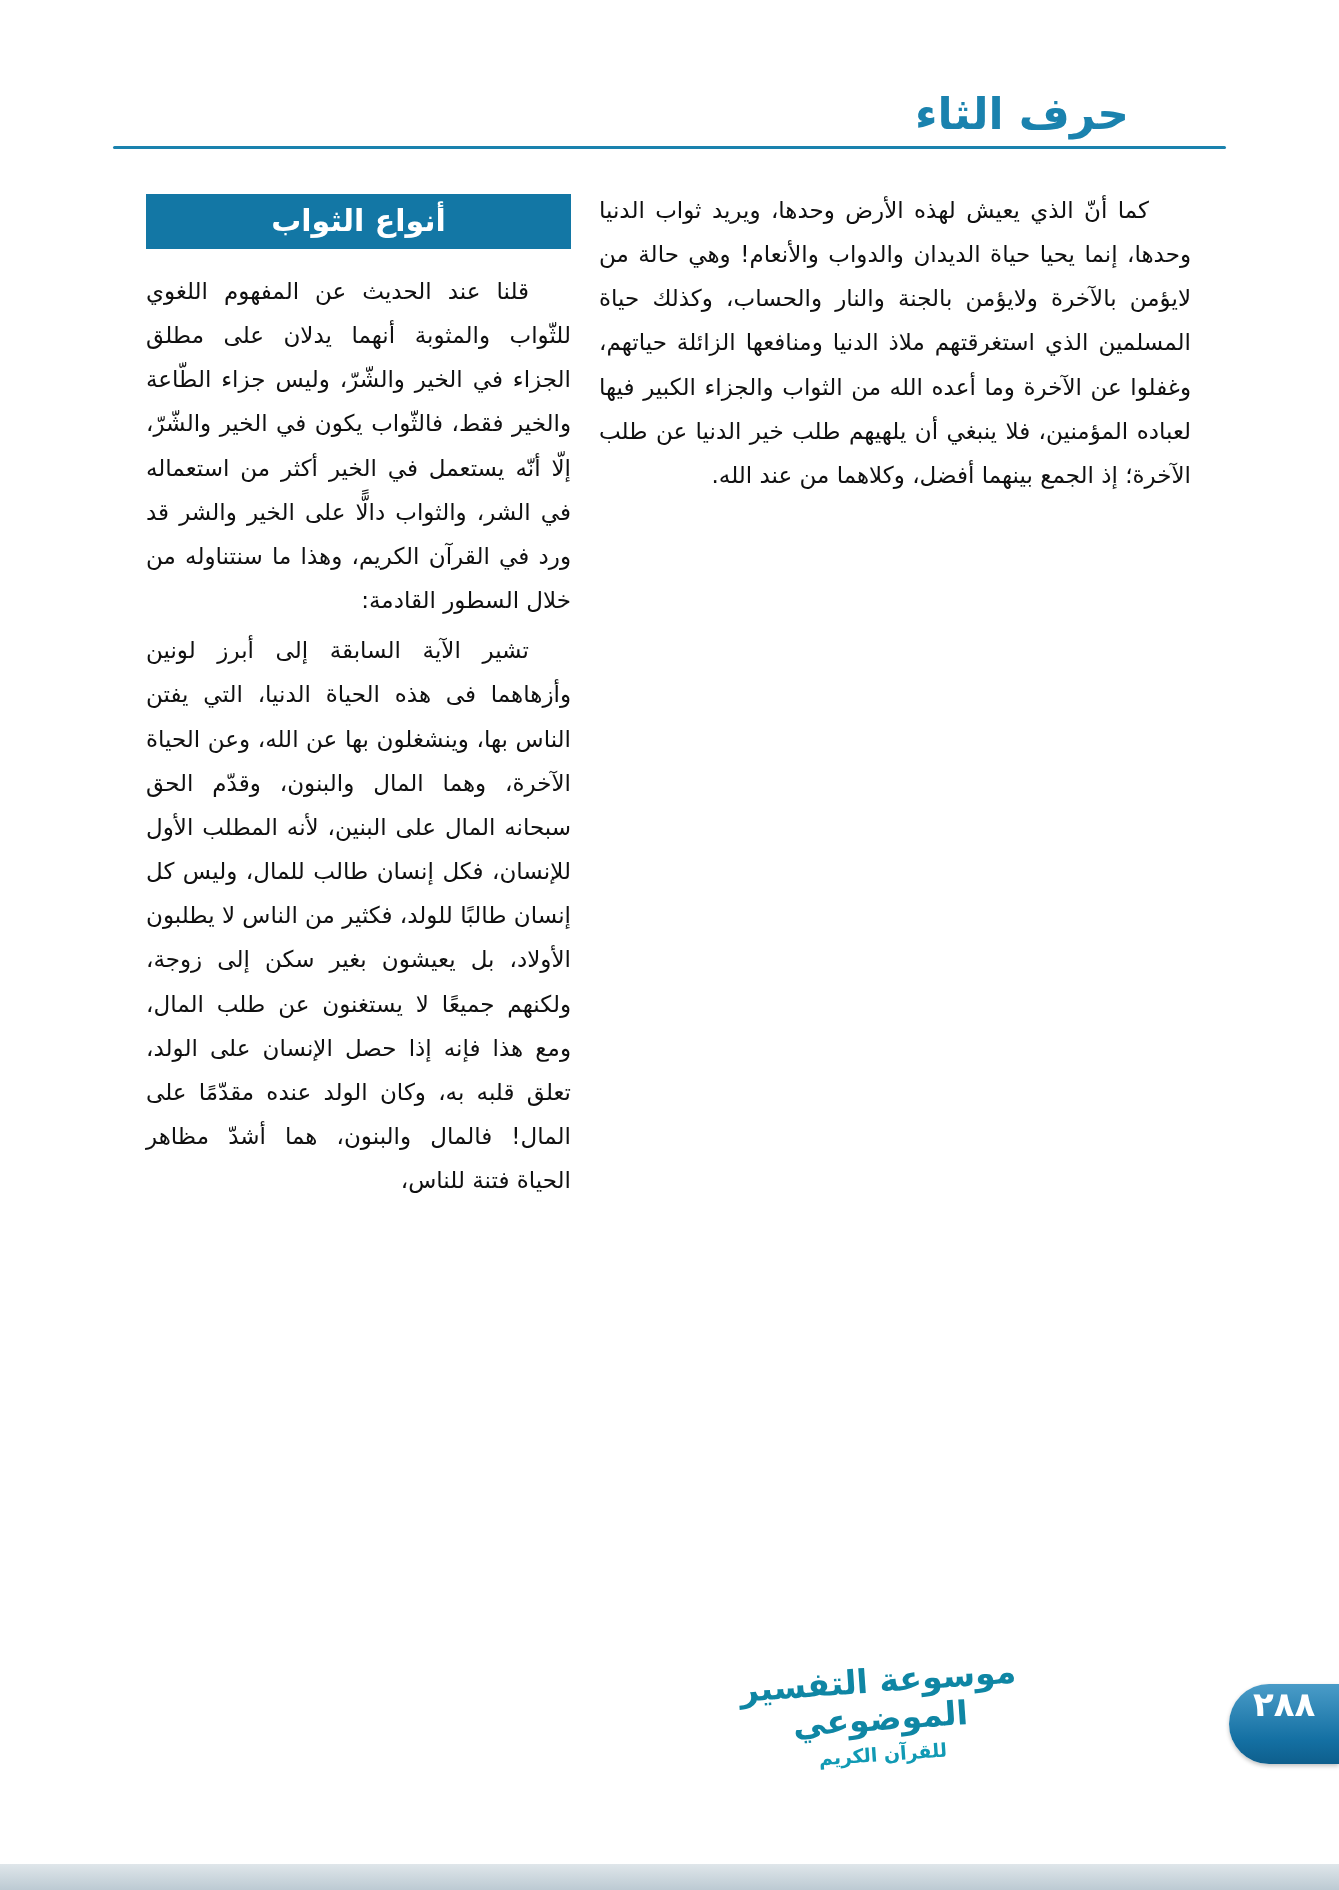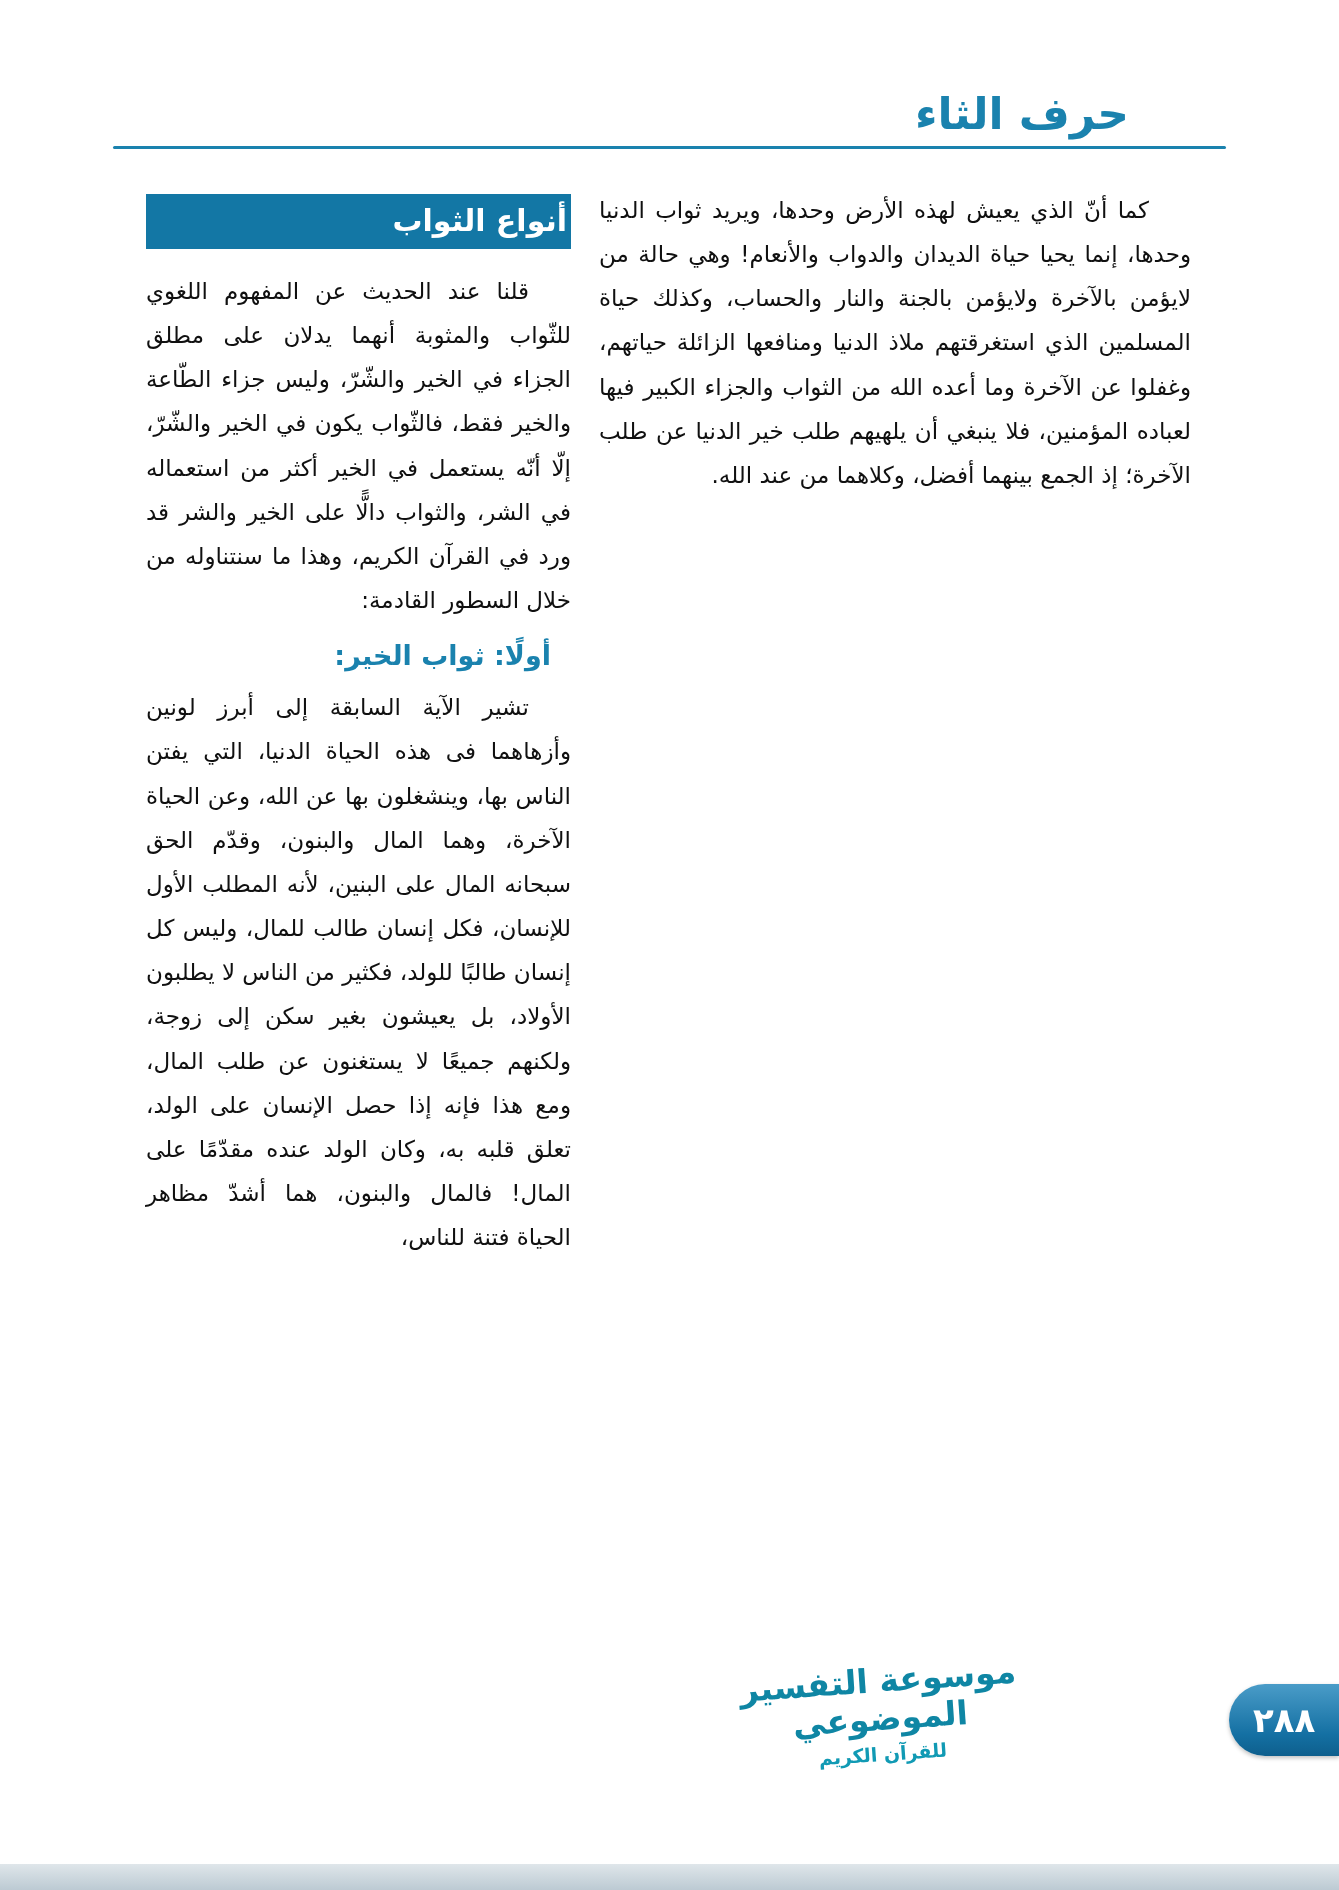--- a/index.html
+++ b/index.html
@@ -34,21 +34,21 @@
   p { margin:0 0 6px 0; }
   .body-text {
     font-size:23px; line-height:1.92;
     text-align:justify; text-justify:inter-word;
     color:#101010;
   }
   .indent { text-indent:42px; }
   
   .box-title {
     background:#1377a5; color:#ffffff;
-    font-size:30px; font-weight:bold;
+    text-align:center; font-size:30px; font-weight:bold;
     padding:9px 4px 11px 4px;
     margin:6px 0 20px 0;
   }
   .subheading {
     color:#1a82ae; font-size:27px; font-weight:bold;
     margin:18px 0 14px 0; text-indent:20px;
   }
   .verse-para { margin-bottom:10px; }
   .verse { color:#1a82ae; font-weight:bold; }
   .verse-bracket { color:#1a82ae; font-size:26px; font-weight:bold; }
@@ -58,24 +58,24 @@
     position:absolute; left:735px; top:1662px; width:290px;
     text-align:center; color:#0f86a4;
     transform:rotate(-4deg);
     line-height:1.15;
   }
   .logo-main { display:block; font-size:33px; font-weight:bold; letter-spacing:1px; }
   .logo-sub  { display:block; font-size:19px; font-weight:bold; margin-top:6px; color:#119ab4; }
   
   .page-tab {
     position:absolute; right:0; top:1684px;
-    width:110px; height:72px;
+    width:110px; height:80px;
     background:linear-gradient(180deg,#4a9cc8 0%,#1470a3 70%,#0e5f8d 100%);
     border-radius:40px 0 0 40px;
-    display:flex; align-items:center; justify-content:center;
+    display:flex; justify-content:center;
     color:#ffffff; font-size:34px; font-weight:bold;
     box-shadow:0 2px 4px rgba(0,0,0,0.25);
   }
   .bottom-edge {
     position:absolute; bottom:0; left:0; right:0; height:26px;
     background:linear-gradient(180deg,#dfe6ea, #bccad3);
   }
 </style>
 </head>
 <body>
@@ -89,21 +89,20 @@
 
     <div class="col-first">
       <p class="body-text indent">كما أنّ الذي يعيش لهذه الأرض وحدها، ويريد ثواب الدنيا وحدها، إنما يحيا حياة الديدان والدواب والأنعام! وهي حالة من لايؤمن بالآخرة ولايؤمن بالجنة والنار والحساب، وكذلك حياة المسلمين الذي استغرقتهم ملاذ الدنيا ومنافعها الزائلة حياتهم، وغفلوا عن الآخرة وما أعده الله من الثواب والجزاء الكبير فيها لعباده المؤمنين، فلا ينبغي أن يلهيهم طلب خير الدنيا عن طلب الآخرة؛ إذ الجمع بينهما أفضل، وكلاهما من عند الله.</p>
     </div>
 
     <div class="col-second">
       <div class="box-title">أنواع الثواب</div>
 
       <p class="body-text indent">قلنا عند الحديث عن المفهوم اللغوي للثّواب والمثوبة أنهما يدلان على مطلق الجزاء في الخير والشّرّ، وليس جزاء الطّاعة والخير فقط، فالثّواب يكون في الخير والشّرّ، إلّا أنّه يستعمل في الخير أكثر من استعماله في الشر، والثواب دالًّا على الخير والشر قد ورد في القرآن الكريم، وهذا ما سنتناوله من خلال السطور القادمة:</p>
 
-      <div class="subheading">أولًا: ثواب الخير:</div>
 
 
       <p class="body-text indent">تشير الآية السابقة إلى أبرز لونين وأزهاهما فى هذه الحياة الدنيا، التي يفتن الناس بها، وينشغلون بها عن الله، وعن الحياة الآخرة، وهما المال والبنون، وقدّم الحق سبحانه المال على البنين، لأنه المطلب الأول للإنسان، فكل إنسان طالب للمال، وليس كل إنسان طالبًا للولد، فكثير من الناس لا يطلبون الأولاد، بل يعيشون بغير سكن إلى زوجة، ولكنهم جميعًا لا يستغنون عن طلب المال، ومع هذا فإنه إذا حصل الإنسان على الولد، تعلق قلبه به، وكان الولد عنده مقدّمًا على المال! فالمال والبنون، هما أشدّ مظاهر الحياة فتنة للناس،</p>
     </div>
 
   </div>
 
   <div class="logo">
     <span class="logo-main">موسوعة التفسير الموضوعي</span>
     <span class="logo-sub">للقرآن الكريم</span>

